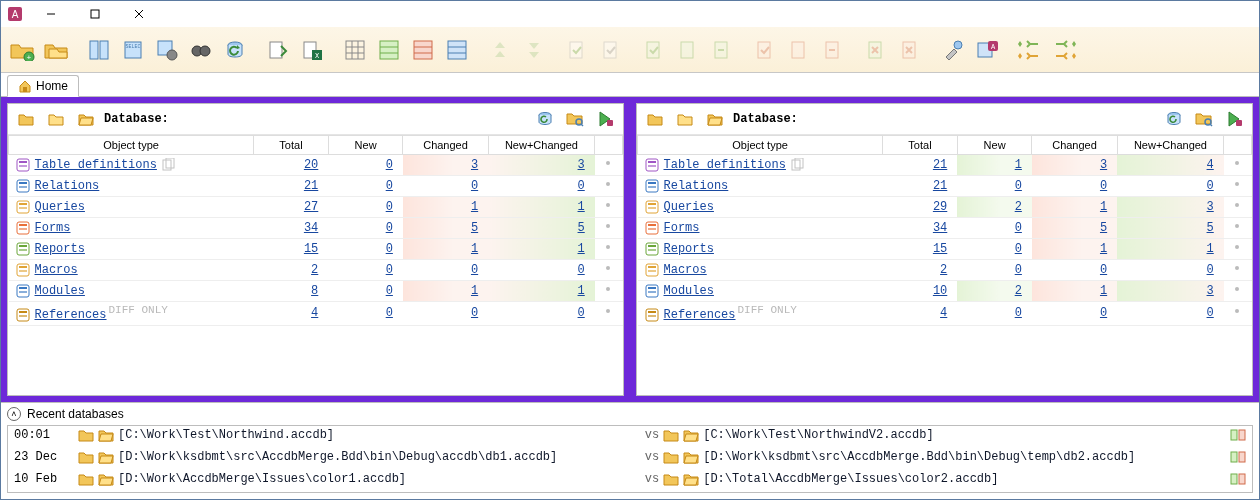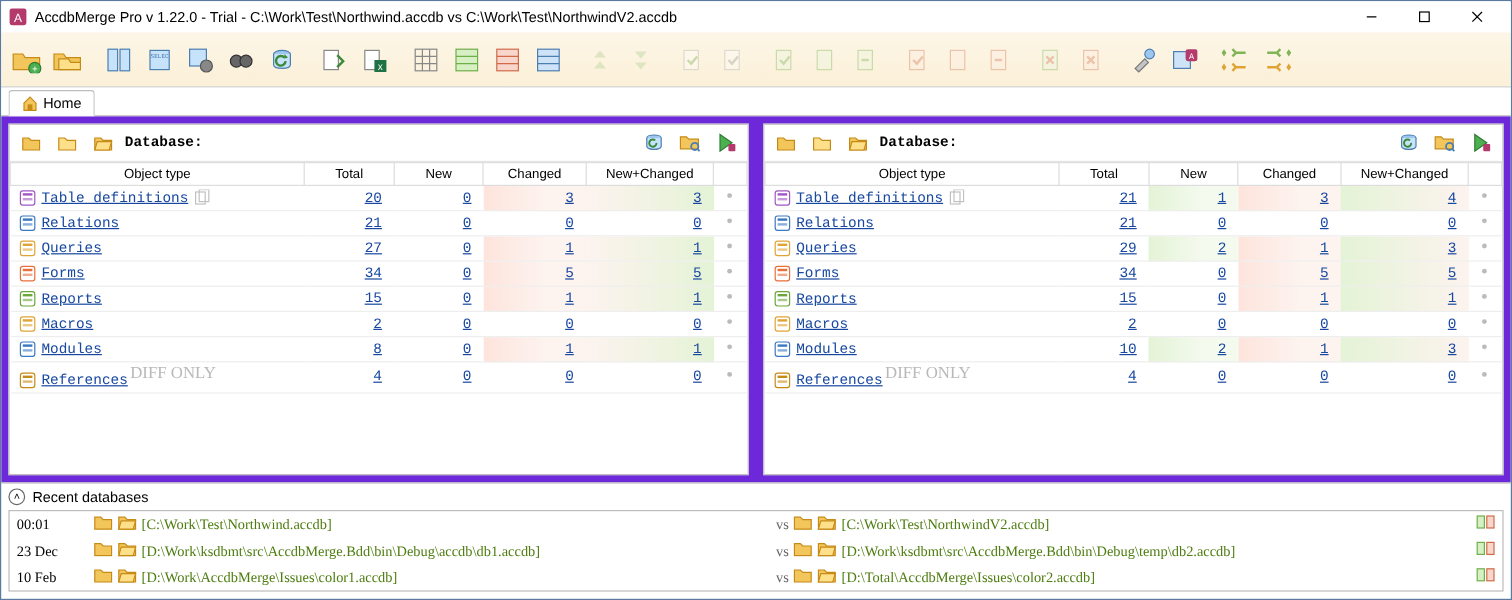--- a/index.html
+++ b/index.html
@@ -61,47 +61,46 @@
   tbody td{border-bottom:1px solid #eee;padding:2px 6px;height:20px;font-family:"Courier New",monospace;font-size:12px;}
   tbody td.name{white-space:nowrap;}
   tbody td.num{text-align:right;padding-right:10px;}
   .link{color:#1848a0;text-decoration:underline;cursor:pointer;}
   .row-icon{width:16px;height:16px;display:inline-flex;align-items:center;justify-content:center;margin-right:4px;vertical-align:middle;}
   .copy-icon{display:inline-flex;width:14px;height:14px;margin-left:4px;vertical-align:middle;opacity:.6;}
   .cell-changed{background:linear-gradient(90deg,#fde4dc,#fdf3ef 60%);}
   .cell-new{background:linear-gradient(90deg,#e4f3d6,#f4faee 60%);}
   .cell-nc-l{background:linear-gradient(90deg,#fdf3ef 0%,#e4f3d6 100%);}
   .cell-nc-r{background:linear-gradient(90deg,#e4f3d6 0%,#fdf3ef 100%);}
-  .diff-only{color:#b9b9b9;font-size:14px;vertical-align:super;margin-left:2px;font-family:Liberation Serif, serif;}
+  .diff-only{color:#b9b9b9;font-size:11px;vertical-align:super;margin-left:2px;font-family:Liberation Mono, monospace;}
   .col-type{text-align:left;padding-left:6px;}
   .dot-col{width:20px;}
   
   .recent-panel{border-top:1px solid #bdbdbd;}
   .recent-head{display:flex;align-items:center;gap:6px;padding:4px 6px;font-family:"Segoe UI",sans-serif;font-size:12px;}
   .circ-arrow{width:14px;height:14px;border:1px solid #666;border-radius:50%;display:inline-flex;align-items:center;justify-content:center;font-size:9px;}
   .recent-box{border:1px solid #bdbdbd;margin:0 6px 6px;background:#fff;}
-  .recent-row{display:flex;align-items:center;padding:2px 6px;font-family:Liberation Serif, serif;font-size:12px;gap:4px;}
+  .recent-row{display:flex;align-items:flex-start;padding:2px 6px;font-family:Liberation Mono, monospace;font-size:12px;gap:4px;}
   .recent-row .ts{width:60px;}
-  .recent-row .path{flex:1;white-space:nowrap;color:#4d7c0f;}
+  .recent-row .path{flex:1;white-space:nowrap;color:#0f172a;}
   .brk{color:#666;}
   
   .ico-folder{width:16px;height:14px;}
   .ico-dbfolder{width:16px;height:14px;}
 </style>
 </head>
 <body>
 
 <div class="titlebar">
   <span class="app-icon">
     <svg viewBox="0 0 16 16" width="16" height="16">
         <rect x="1" y="1" width="14" height="14" rx="2" fill="#b43a6c"></rect>
         <text x="8" y="12" text-anchor="middle" font-size="10" font-family="Arial" fill="#fff">A</text>
       </svg>
   </span>
-  <span class="title">AccdbMerge Pro v 1.22.0 - Trial - C:\Work\Test\Northwind.accdb vs C:\Work\Test\NorthwindV2.accdb</span>
   <div class="win-controls">
     <div class="win-btn">
         <svg width="10" height="10" viewBox="0 0 10 10">
           <line x1="1" y1="5" x2="9" y2="5" stroke="#000" stroke-width="1"></line>
         </svg>
       </div>
     <div class="win-btn">
         <svg width="10" height="10" viewBox="0 0 10 10">
           <rect x="1" y="1" width="8" height="8" fill="none" stroke="#000" stroke-width="1"></rect>
         </svg>

